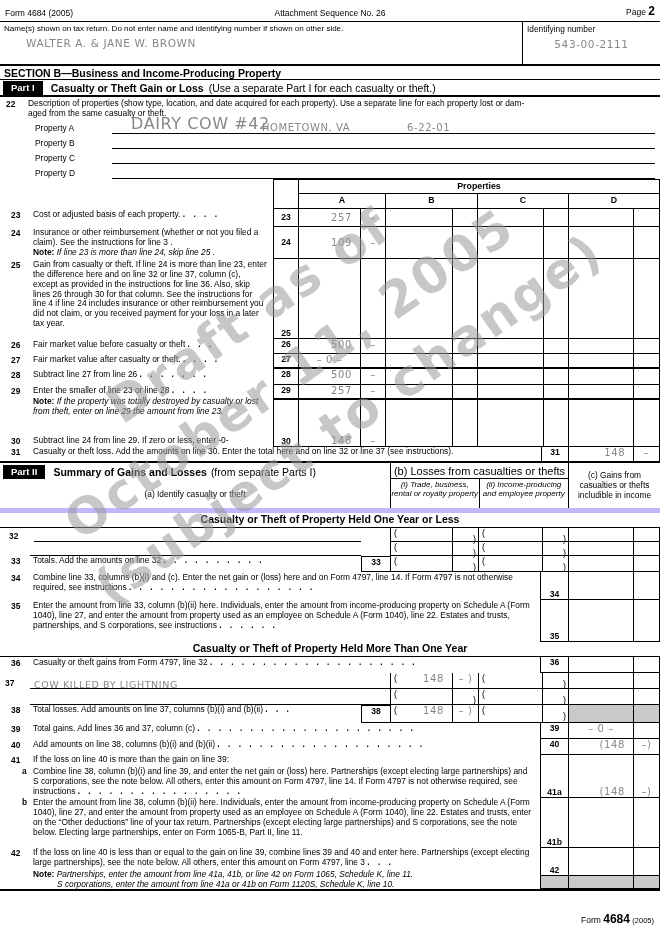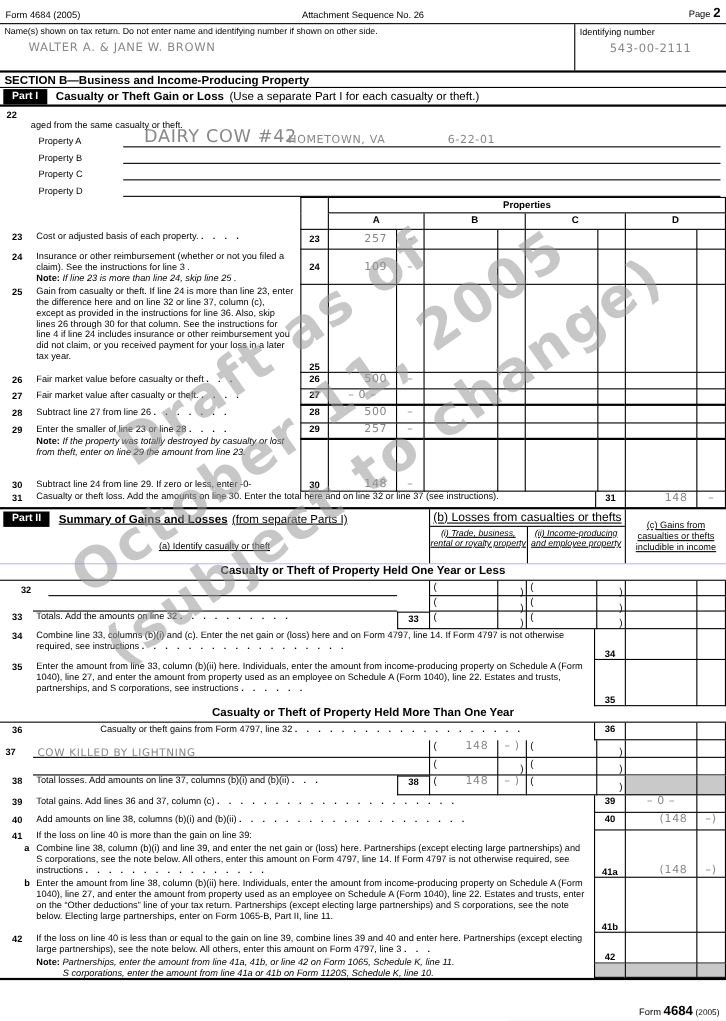--- a/index.html
+++ b/index.html
@@ -93,21 +93,21 @@
   <div class="fx partbar">
     <span class="blackbar">Part I</span>
     <span class="b" style="font-size:10.5px;margin-right:5px;">Casualty or Theft Gain or Loss</span>
     <span style="font-size:10.5px;text-align:right;">(Use a separate Part I for each casualty or theft.)</span>
   </div>
 
   <div style="padding-top:2px;">
     <div class="fx">
       <div class="gut lt b">22</div>
       <div class="lt" style="flex:1;padding-right:6px;">
-        <br>
+        <span>Description of properties (show type, location, and date acquired for each property). Use a separate line for each property lost or dam-</span><br>
         <span>aged from the same casualty or theft.</span>
       </div>
     </div>
     <div class="fx propline">
       <div style="width:35px;"></div>
       <div class="lt" style="width:77px;">Property A</div>
       <div class="ul">
         <span class="hw" style="position:absolute;left:19px;bottom:0;font-size:16px;">DAIRY COW #42</span>
         <span class="hw" style="position:absolute;left:150px;bottom:0;font-size:10px;">HOMETOWN, VA</span>
         <span class="hw" style="position:absolute;left:295px;bottom:0;font-size:10px;">6-22-01</span>
@@ -329,21 +329,21 @@
       <div class="rt-box" style="border-left:1px solid #000;">31</div>
       <div class="rt-val" style="border-left:1px solid #000;box-sizing:border-box;">
           <span class="hw val" style="display:block;">148</span>
         </div>
       <div class="rt-c rb" style="border-left:1px solid #000;box-sizing:border-box;">
           <span class="hw cents" style="display:block;">–</span>
         </div>
     </div>
   </div>
 
-  <div class="fx" style="height:50px;border-bottom:1px solid #c4b5fd;box-sizing:border-box;text-decoration:underline;">
+  <div class="fx" style="height:50px;border-bottom:5px solid #c4b5fd;box-sizing:border-box;">
     <div style="width:390px;display:flex;flex-direction:column;box-sizing:border-box;">
       <div class="fx" style="height:18px;align-items:center;padding-left:3px;">
         <span class="blackbar">Part II</span>
         <span class="b" style="font-size:10.5px;margin-right:4px;">Summary of Gains and Losses</span>
         <span style="font-size:10.5px;">(from separate Parts I)</span>
       </div>
       <div style="flex:1;display:flex;align-items:center;justify-content:center;font-size:8.4px;">(a) Identify casualty or theft</div>
     </div>
     <div style="width:178px;display:flex;flex-direction:column;border-left:1px solid #000;box-sizing:border-box;">
       <div class="ctr" style="height:16px;border-bottom:1px solid #000;box-sizing:border-box;font-size:11px;padding-top:2px;">(b) Losses from casualties or thefts</div>
@@ -351,21 +351,21 @@
         <div class="ctr i" style="width:88px;font-size:8px;line-height:1.15;padding-top:1px;box-sizing:border-box;">(i) Trade, business, rental or royalty property</div>
         <div class="ctr i" style="width:90px;border-left:1px solid #000;font-size:8px;line-height:1.15;padding-top:1px;box-sizing:border-box;">(ii) Income-producing and employee property</div>
       </div>
     </div>
     <div class="ctr" style="width:92px;border-left:1px solid #000;box-sizing:border-box;font-size:8.4px;line-height:1.2;display:flex;align-items:center;">(c) Gains from casualties or thefts includible in income</div>
   </div>
 
   <div class="secbar">Casualty or Theft of Property Held One Year or Less</div>
 
   <div class="fx" style="height:14px;">
-    <div style="width:361px;box-sizing:border-box;display:flex;align-items:flex-end;padding-left:19px;">
+    <div style="width:361px;box-sizing:border-box;display:flex;align-items:flex-end;padding-left:9px;">
       <span class="b lt" style="width:25px;">32</span>
       <span style="flex:1;border-bottom:1px solid #000;height:12px;"></span>
     </div>
     <div class="cell p-box" style="border-left:none;border-bottom:none;"></div>
     <div class="cell p-bid">
         <span class="openp">(</span>
       </div>
     <div class="cell p-bic" style="text-align:right;padding-right:2px;box-sizing:border-box;"><span class="closep">)</span></div>
     <div class="cell p-biid">
         <span class="openp">(</span>
@@ -433,21 +433,21 @@
       </div>
     <div class="cell rt-val"></div>
     <div class="cell rt-c rb"></div>
   </div>
 
   <div class="secbar">Casualty or Theft of Property Held More Than One Year</div>
 
   <div class="fx" style="height:16px;">
     <div class="lbl2 fx lt">
         <span class="gut b">36</span>
-        <span style="flex:1;text-align:center;"><span>Casualty or theft gains from Form 4797, line 32</span> <span class="dots">. . . . . . . . . . . . . . . . . . . .</span></span>
+        <span style="flex:1;"><span>Casualty or theft gains from Form 4797, line 32</span> <span class="dots">. . . . . . . . . . . . . . . . . . . .</span></span>
       </div>
     <div class="cell rt-box">36</div>
     <div class="cell rt-val"></div>
     <div class="cell rt-c rb"></div>
   </div>
 
   <div class="fx" style="height:16px;">
     <div style="width:390px;box-sizing:border-box;display:flex;align-items:flex-end;padding-left:5px;">
       <span class="b lt" style="width:25px;">37</span>
       <span style="flex:1;border-bottom:1px solid #000;height:14px;"><span class="hw" style="font-size:9.5px;padding-left:4px;">COW KILLED BY LIGHTNING</span></span>

